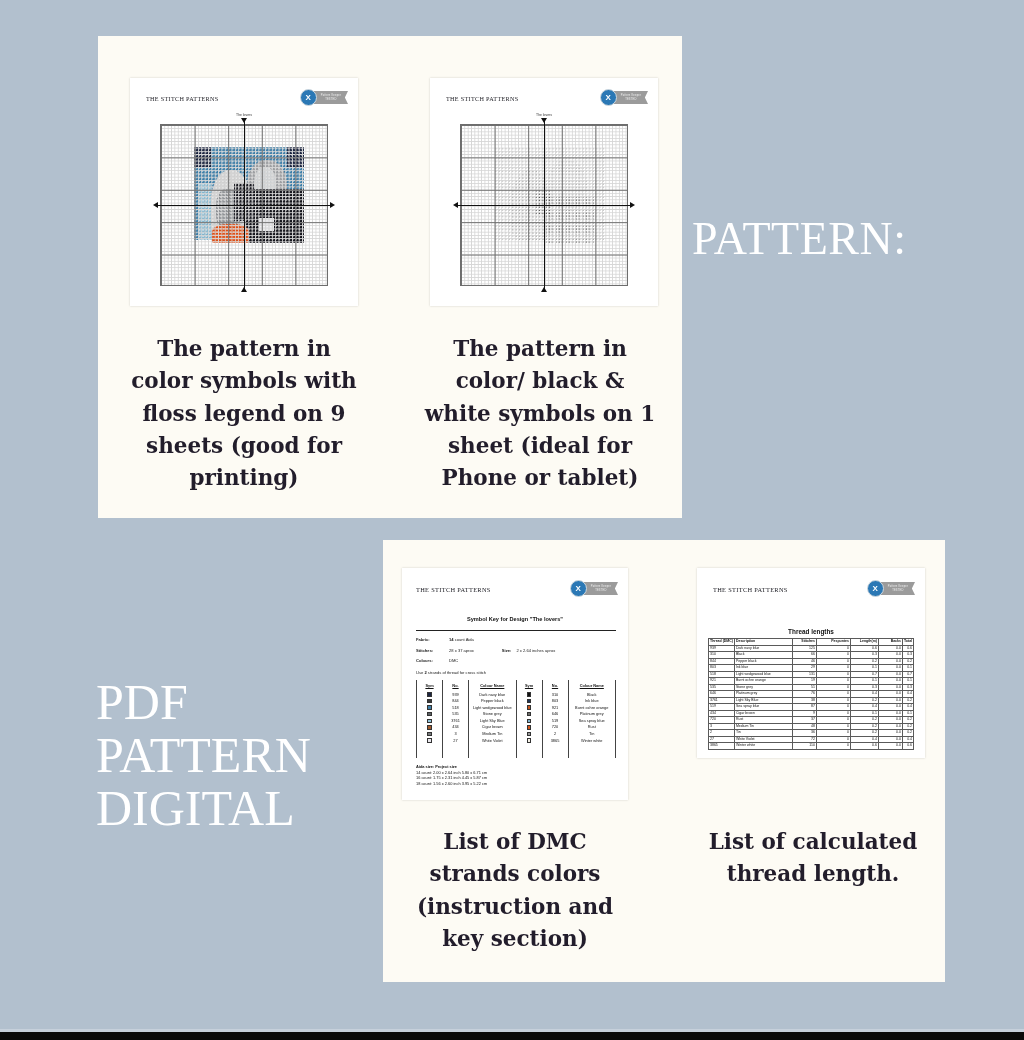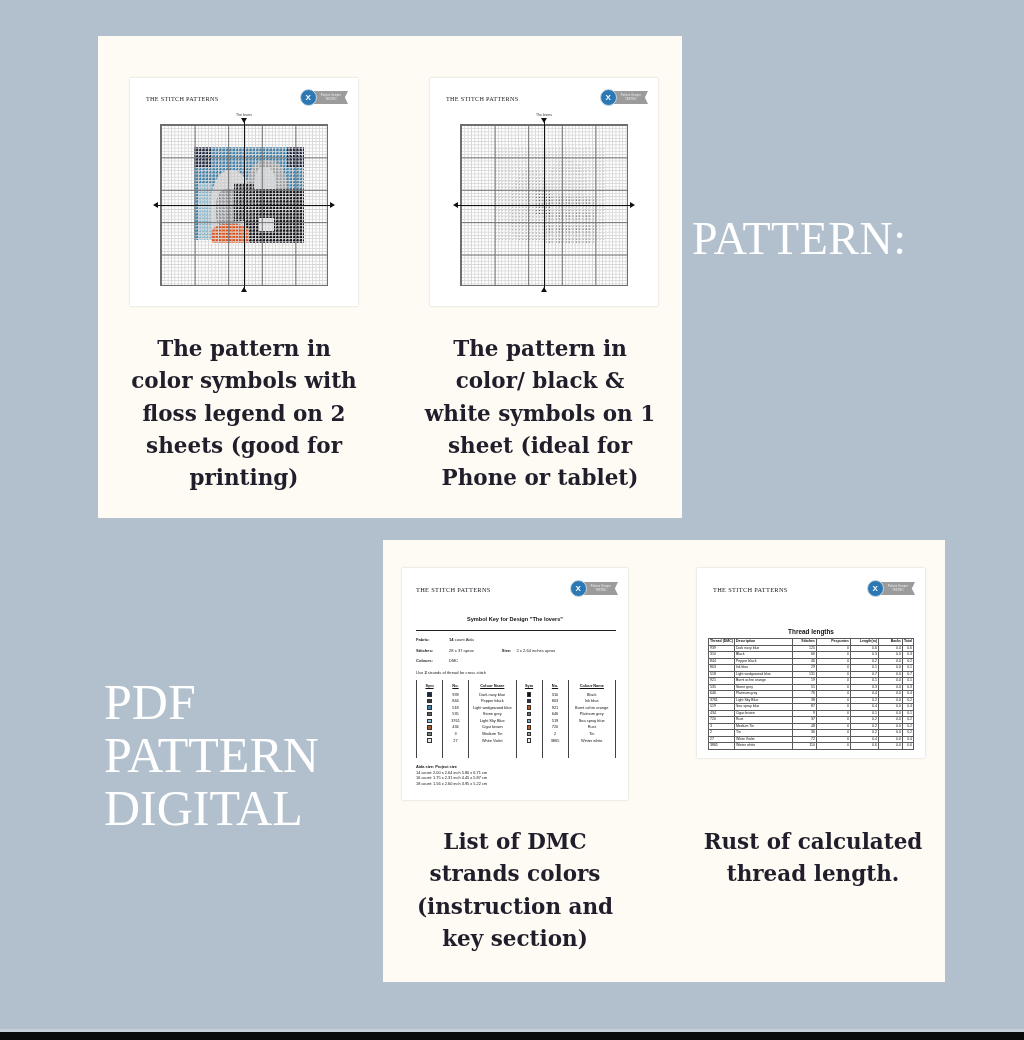--- a/index.html
+++ b/index.html
@@ -14,21 +14,21 @@
   .bottom-bar2{position:absolute;left:0;bottom:8px;width:1024px;height:3px;background:#c6d0db;}
 
   
   .panel{position:absolute;background:#fdfbf4;}
   #panel-top{left:98px;top:36px;width:584px;height:482px;}
   #panel-bottom{left:383px;top:540px;width:562px;height:442px;}
 
   
   .bigtype{position:absolute;color:#ffffff;font-family:"Liberation Serif",serif;font-weight:400;}
   #includes-label{left:692px;top:212px;font-size:46px;letter-spacing:.5px;}
-  #pdf-label{left:104px;top:676px;font-size:50px;line-height:1.06;}
+  #pdf-label{left:96px;top:676px;font-size:50px;line-height:1.06;}
 
   
   .caption{position:absolute;text-align:center;color:#221d2b;
     font-family:"DejaVu Serif",serif;font-weight:700;font-size:21.5px;line-height:1.50;}
   #cap-1{left:128px;top:333px;width:232px;}
   #cap-2{left:420px;top:333px;width:240px;}
   #cap-3{left:404px;top:826px;width:222px;}
   #cap-4{left:690px;top:826px;width:246px;}
 
   
@@ -238,21 +238,21 @@
       <div class="axis-h"></div>
       <div class="axis-v"></div>
       <div class="tri left"></div>
       <div class="tri right"></div>
       <div class="tri top"></div>
       <div class="tri bot"></div>
     </div>
   </div>
 </div>
 
-<div class="caption" id="cap-1">The pattern in color symbols with floss legend on 2 sheets (good for printing)</div>
+<div class="caption" id="cap-1">The pattern in color symbols with floss legend on 9 sheets (good for printing)</div>
 <div class="caption" id="cap-2">The pattern in color/ black &amp; white symbols on 1 sheet (ideal for Phone or tablet)</div>
 
 <div class="bigtype" id="includes-label">PATTERN:</div>
 
 <div class="panel" id="panel-bottom"></div>
 
 <div class="sheet" id="sheet-3">
   <div class="sheet-title">THE STITCH PATTERNS</div>
   <div class="badge">
     <div class="badge-circle">
@@ -551,21 +551,21 @@
           <td class="c-pe num">0</td>
           <td class="c-le num">0.6</td>
           <td class="c-ba num">0.0</td>
           <td class="c-to num">0.6</td>
         </tr>
       </tbody>
   </table>
 </div>
 
 <div class="caption" id="cap-3">List of DMC strands colors (instruction and key section)</div>
-<div class="caption" id="cap-4">Rust of calculated thread length.</div>
+<div class="caption" id="cap-4">List of calculated thread length.</div>
 
 <div class="bigtype" id="pdf-label">
   <div>PDF</div>
   <div>PATTERN</div>
   <div>DIGITAL</div>
 </div>
 
 <div class="bottom-bar2"></div>
 <div class="bottom-bar"></div>
 

